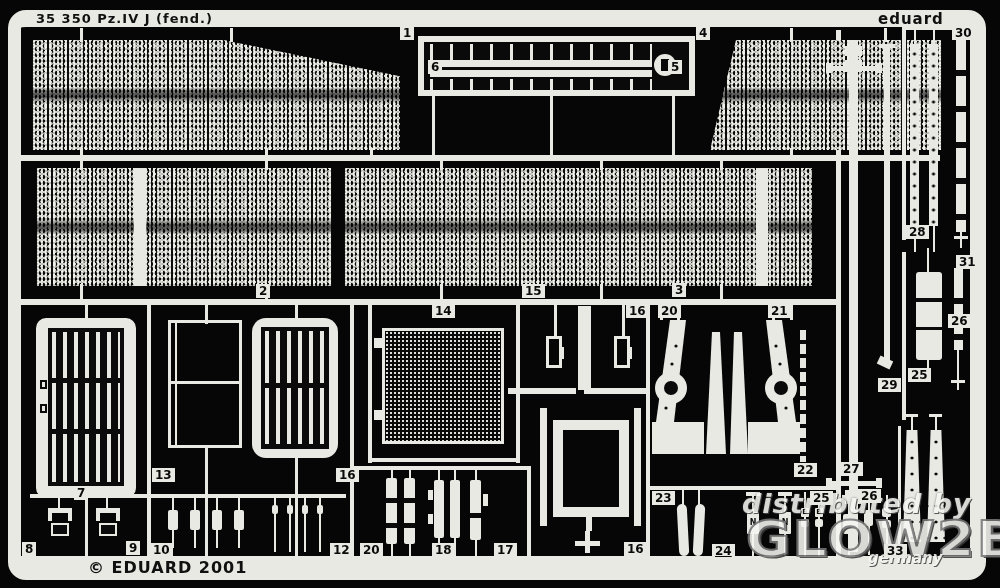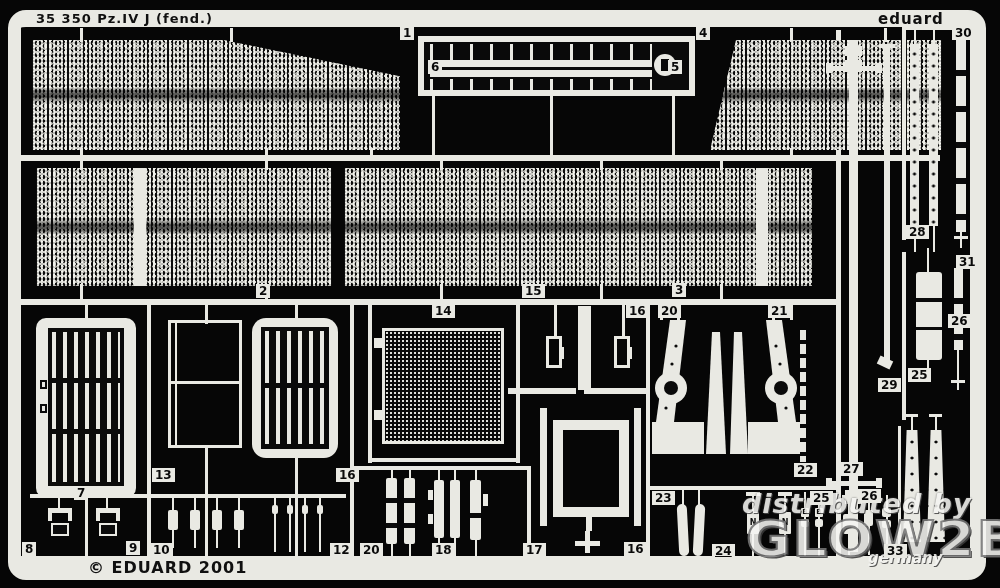--- a/index.html
+++ b/index.html
@@ -353,21 +353,21 @@
   <div class="lbl" style="left:22px;top:542px;">8</div>
   <div class="lbl" style="left:126px;top:541px;">9</div>
   <div class="lbl" style="left:150px;top:543px;">10</div>
   <div class="lbl" style="left:330px;top:543px;">12</div>
   <div class="lbl" style="left:336px;top:468px;">16</div>
   <div class="lbl" style="left:152px;top:468px;">13</div>
   <div class="lbl" style="left:432px;top:304px;">14</div>
   <div class="lbl" style="left:522px;top:284px;">15</div>
   <div class="lbl" style="left:626px;top:304px;">16</div>
   <div class="lbl" style="left:624px;top:542px;">16</div>
-  <div class="lbl" style="left:494px;top:543px;margin-left:29px;">17</div>
+  <div class="lbl" style="left:494px;top:543px;">17</div>
   <div class="lbl" style="left:432px;top:543px;">18</div>
   <div class="lbl" style="left:360px;top:543px;">20</div>
   <div class="lbl" style="left:658px;top:304px;">20</div>
   <div class="lbl" style="left:768px;top:304px;">21</div>
   <div class="lbl" style="left:794px;top:463px;">22</div>
   <div class="lbl" style="left:652px;top:491px;">23</div>
   <div class="lbl" style="left:712px;top:544px;text-decoration:underline;">24</div>
   <div class="lbl" style="left:810px;top:491px;z-index:45;">25</div>
   <div class="lbl" style="left:948px;top:314px;">26</div>
   <div class="lbl" style="left:858px;top:489px;z-index:45;">26</div>

